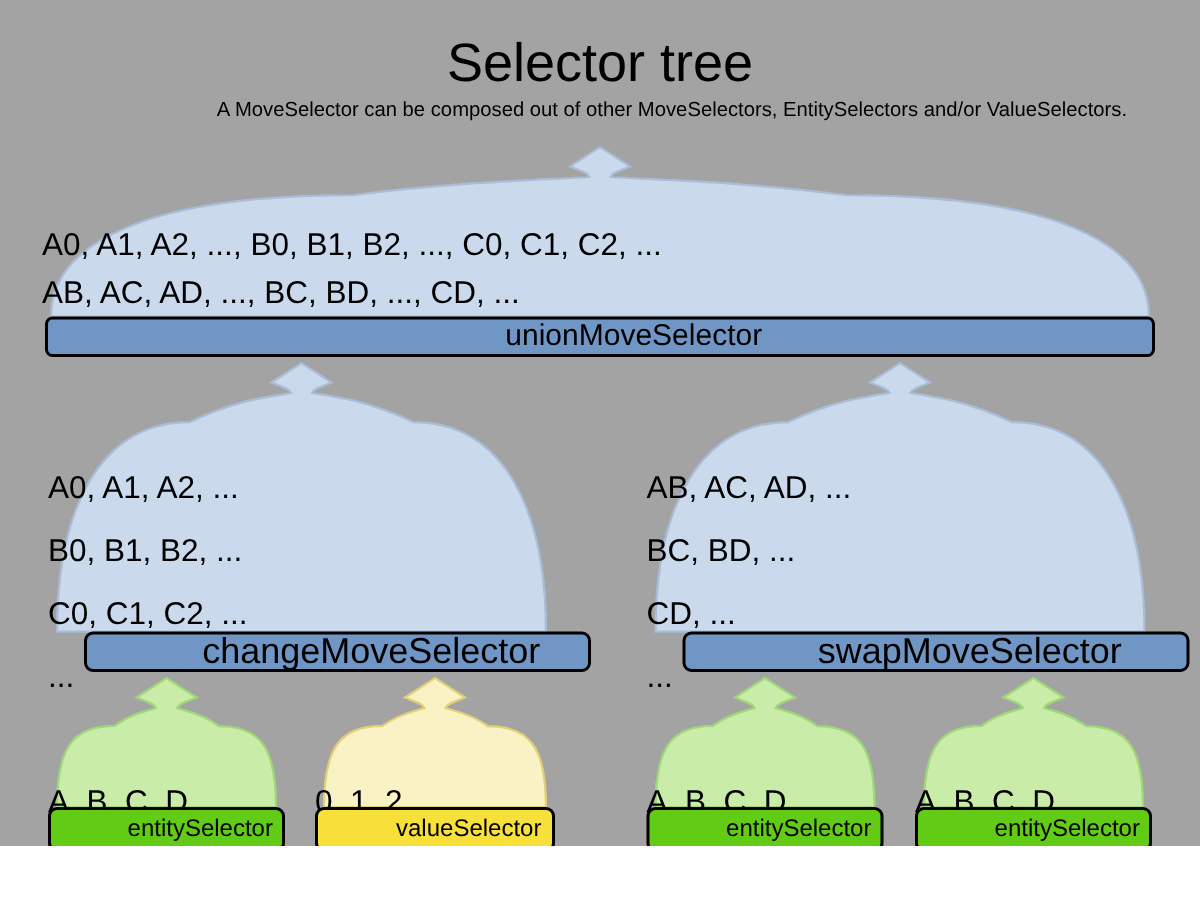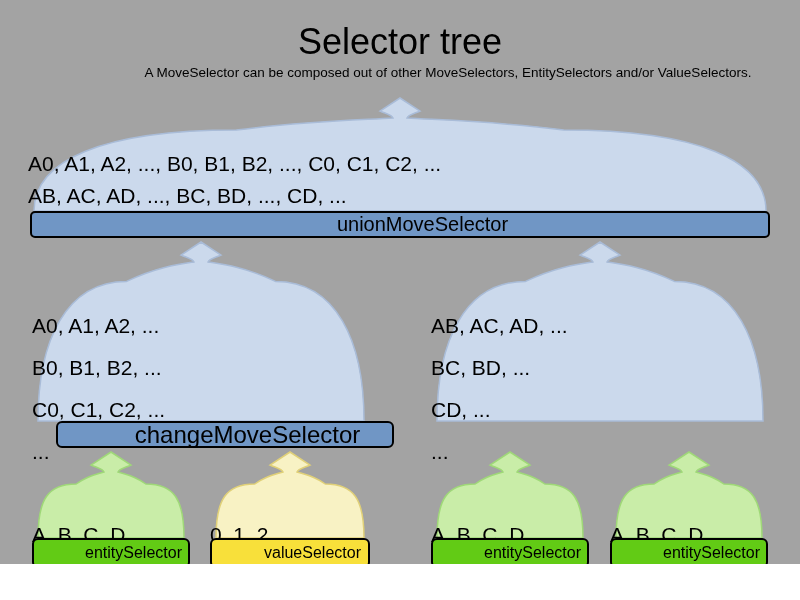--- a/index.html
+++ b/index.html
@@ -64,20 +64,21 @@
   <div class="node mid" style="left:431px;top:240px;width:338px;height:208px">
     <svg class="bell" width="338" height="179" viewBox="0 0 338 179">
         <path d="M 6 179 C 6 98.5, 33.8 39.4, 94.6 39.4 C 125 24.8, 148.5 22, 162 20 C 161 17, 156 16, 149 13 L 169 0 L 189 13 C 182 16, 177 17, 176 20 C 189.5 22, 213 24.8, 243.4 39.4 C 304.2 39.4, 332 98.5, 332 179 Z" fill="#cbd9ec" stroke="#a9bcd8"></path>
       </svg>
     <div class="lines" style="top:59px">
       <div class="cloud-line">AB, AC, AD, ...</div>
       <div class="cloud-line">BC, BD, ...</div>
       <div class="cloud-line">CD, ...</div>
       <div class="cloud-line">...</div>
     </div>
+    <div class="bar mid-bar" style="left: 0px; top: 181px; width: 338px; background: rgb(112, 150, 197); border-color: rgb(0, 0, 0); color: rgb(0, 0, 0);">swapMoveSelector</div>
   </div>
 
   <div class="node small" style="left:32px;top:450px;width:158px;height:120px">
     <svg class="bell" width="158" height="86" viewBox="0 0 158 86">
         <path d="M 6 86 C 6 47.3, 15.8 32, 44.2 32 C 56.7 23, 66.4 22, 72 20 C 71 17, 66 16, 59 13 L 79 0 L 99 13 C 92 16, 87 17, 86 20 C 91.6 22, 101.3 23, 113.8 32 C 142.2 32, 152 47.3, 152 86 Z" fill="#c9eda8" stroke="#9fd878"></path>
       </svg>
     <div class="lines" style="top:58px">
       <div class="cloud-line">A, B, C, D, ...</div>
     </div>
     <div class="bar small-bar" style="left: 0px; top: 88px; width: 158px; background: rgb(98, 203, 21); border-color: rgb(0, 0, 0); color: rgb(0, 0, 0);">entitySelector</div>

